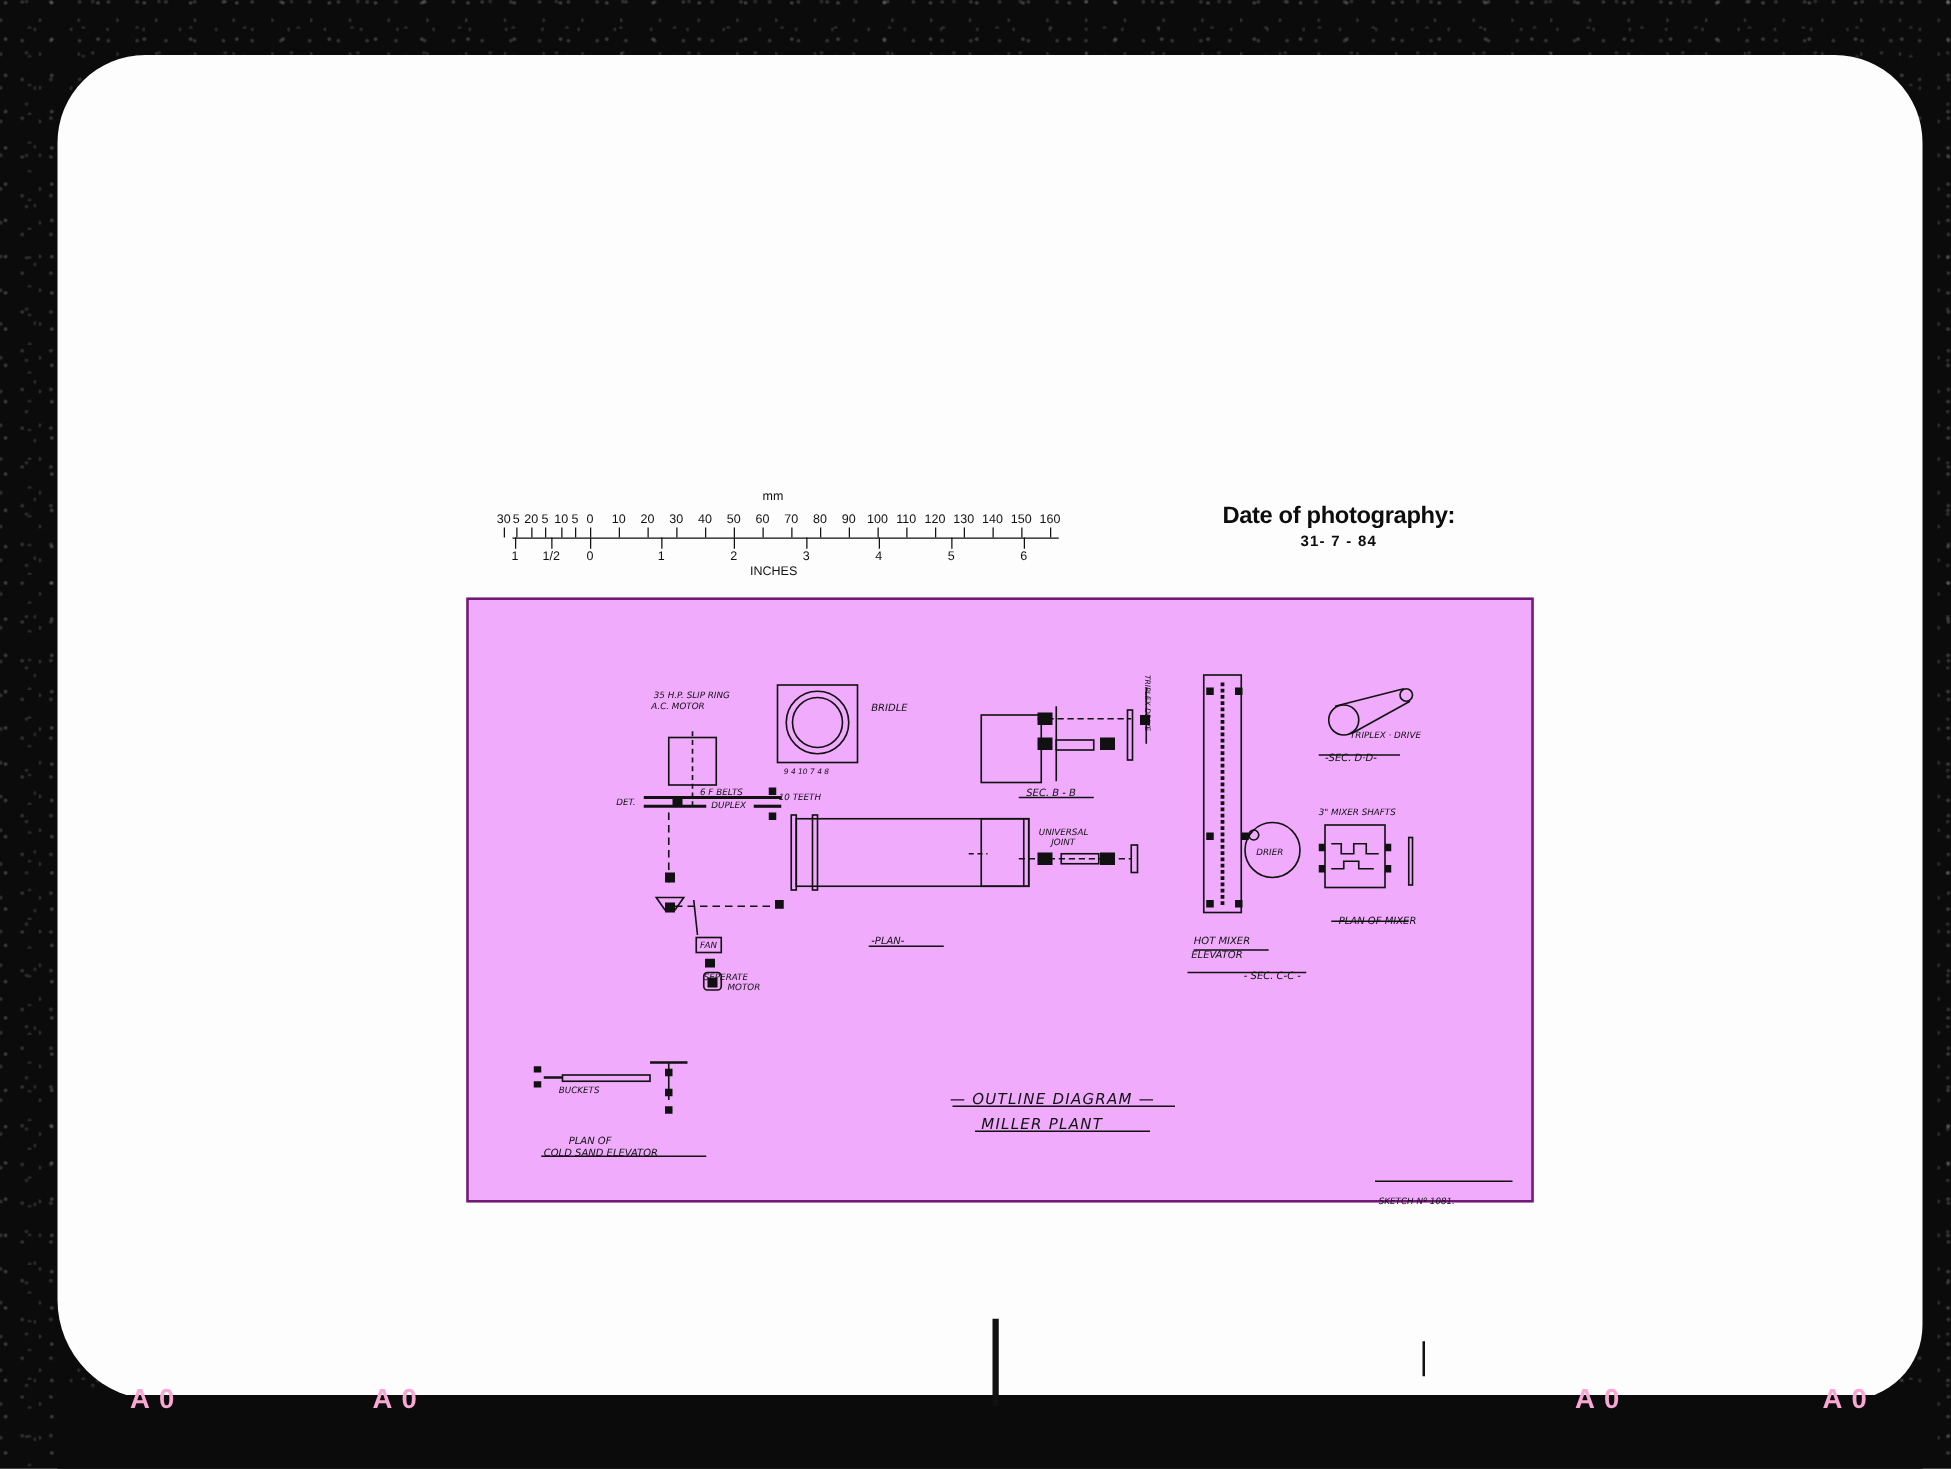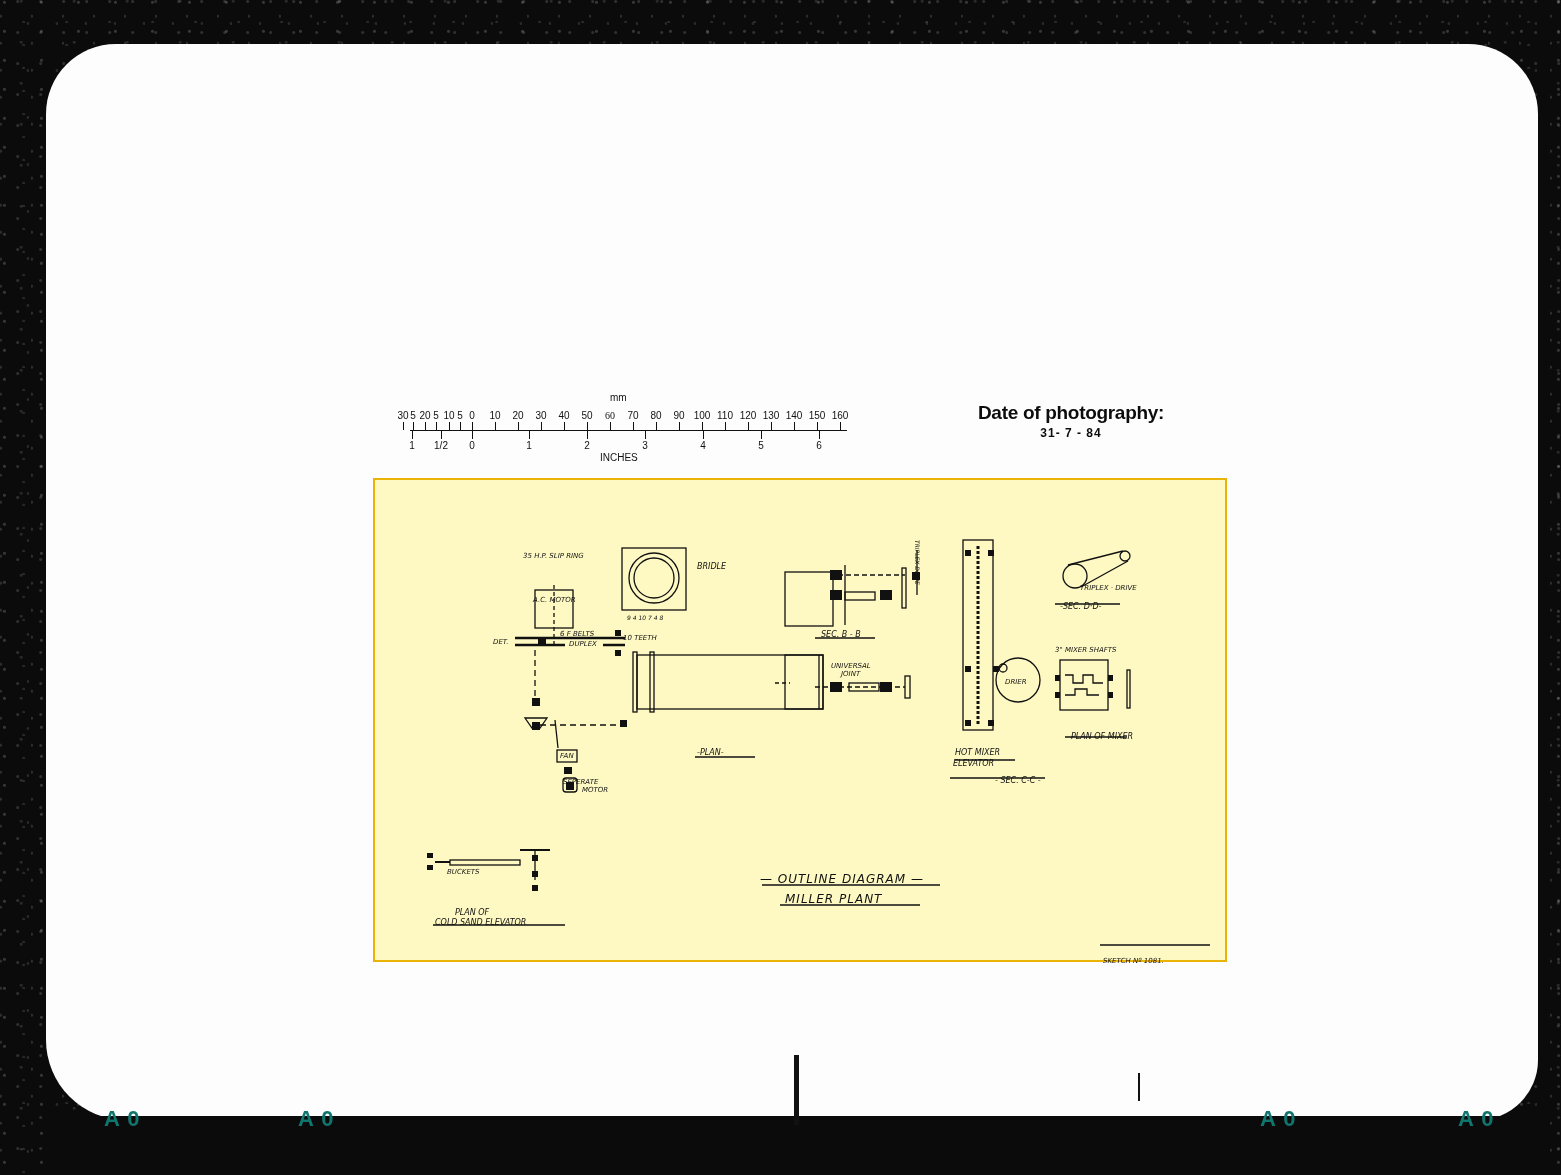--- a/index.html
+++ b/index.html
@@ -22,40 +22,40 @@
   .sheet {
     position: absolute; left: 46px; top: 44px; width: 1492px; height: 1076px;
     background: #fdfdfd;
     border-radius: 70px 70px 60px 80px;
   }
   .bottom-band {
     position: absolute; left: 46px; top: 1116px; width: 1492px; height: 60px;
     background: #0b0b0b;
   }
   .frame-mark {
-    position: absolute; color: #0f766e; font-size: 22px; font-weight: bold;
+    position: absolute; color: #f9a8d4; font-size: 22px; font-weight: bold;
     letter-spacing: 1px; top: 1106px;
   }
   .tick-mark { position: absolute; background: #111; }
 
   
   .ruler { position: absolute; left: 398px; top: 392px; width: 450px; height: 80px; }
   .ruler .unit-mm { position: absolute; left: 212px; top: 0; font-size: 10px; color:#111; }
   .ruler .unit-in { position: absolute; left: 202px; top: 60px; font-size: 10px; color:#111; }
   .ruler .bar { position: absolute; left: 12px; top: 38px; width: 437px; height: 1px; background:#111; }
   .ruler .lab { position: absolute; font-size: 10px; color:#111; transform: translateX(-50%); }
   .ruler .tk { position: absolute; width: 1px; background:#111; }
 
   .date-block { position: absolute; left: 966px; top: 402px; width: 210px; text-align: center; color:#0d0d0d; }
   .date-title { font-size: 19px; font-weight: bold; letter-spacing: -0.3px; }
   .date-value { font-size: 12px; font-weight: bold; margin-top: 2px; letter-spacing: 1px; }
 
   .drawing {
     position: absolute; left: 373px; top: 478px; width: 850px; height: 480px;
-    border: 2px solid #eab308; background: #fef9c3;
+    border: 2px solid #701a75; background: #f0abfc;
   }
   .drawing svg { position: absolute; left: 0; top: 0; }
 </style>
 </head>
 <body>
 
 <div class="film-grain"></div>
 <div class="sheet"></div>
 <div class="bottom-band"></div>
 <div class="tick-mark" style="left:794px;top:1055px;width:5px;height:70px;"></div>
@@ -86,21 +86,21 @@
       <span class="lab" style="left: 97px; top: 18px;">10</span>
       <div class="tk" style="left: 97px; top: 30px; height: 8px;"></div>
       <span class="lab" style="left: 120px; top: 18px;">20</span>
       <div class="tk" style="left: 120px; top: 30px; height: 8px;"></div>
       <span class="lab" style="left: 143px; top: 18px;">30</span>
       <div class="tk" style="left: 143px; top: 30px; height: 8px;"></div>
       <span class="lab" style="left: 166px; top: 18px; text-align: right;">40</span>
       <div class="tk" style="left: 166px; top: 30px; height: 8px;"></div>
       <span class="lab" style="left: 189px; top: 18px;">50</span>
       <div class="tk" style="left: 189px; top: 30px; height: 8px;"></div>
-      <span class="lab" style="left: 212px; top: 18px; font-family: Liberation Serif, serif;">60</span>
+      <span class="lab" style="left: 212px; top: 18px;">60</span>
       <div class="tk" style="left: 212px; top: 30px; height: 8px;"></div>
       <span class="lab" style="left: 235px; top: 18px;">70</span>
       <div class="tk" style="left: 235px; top: 30px; height: 8px;"></div>
       <span class="lab" style="left: 258px; top: 18px;">80</span>
       <div class="tk" style="left: 258px; top: 30px; height: 8px;"></div>
       <span class="lab" style="left: 281px; top: 18px;">90</span>
       <div class="tk" style="left: 281px; top: 30px; height: 8px;"></div>
       <span class="lab" style="left: 304px; top: 18px;">100</span>
       <div class="tk" style="left: 304px; top: 30px; height: 8px;"></div>
       <span class="lab" style="left: 327px; top: 18px;">110</span>
@@ -242,21 +242,21 @@
       <rect x="52" y="373" width="6" height="5"></rect>
       <rect x="52" y="385" width="6" height="5"></rect>
       <rect x="157" y="375" width="6" height="6"></rect>
       <rect x="157" y="391" width="6" height="6"></rect>
       <rect x="157" y="405" width="6" height="6"></rect>
     </g>
   </svg>
 
   <div style="position:absolute;left:0;top:0;width:850px;height:480px;font-family:'DejaVu Sans',sans-serif;font-style:italic;font-size:7px;color:#111;">
     <span style="position:absolute;left:148px;top:72px;">35 H.P. SLIP RING</span>
-    <span style="position:absolute;left:158px;top:81px;margin-top:35px;">A.C. MOTOR</span>
+    <span style="position:absolute;left:146px;top:81px;">A.C. MOTOR</span>
     <span style="position:absolute;left:185px;top:150px;text-align:center;">6 F BELTS</span>
     <span style="position:absolute;left:194px;top:160px;">DUPLEX</span>
     <span style="position:absolute;left:248px;top:154px;">10 TEETH</span>
     <span style="position:absolute;left:118px;top:158px;">DET.</span>
     <span style="position:absolute;left:185px;top:272px;">FAN</span>
     <span style="position:absolute;left:188px;top:298px;">SEPERATE</span>
     <span style="position:absolute;left:207px;top:306px;">MOTOR</span>
     <span style="position:absolute;left:322px;top:268px;font-size:8px;">-PLAN-</span>
     <span style="position:absolute;left:322px;top:82px;font-size:8px;">BRIDLE</span>
     <span style="position:absolute;left:252px;top:134px;font-size:6px;">9 4 10   7 4 8</span>

